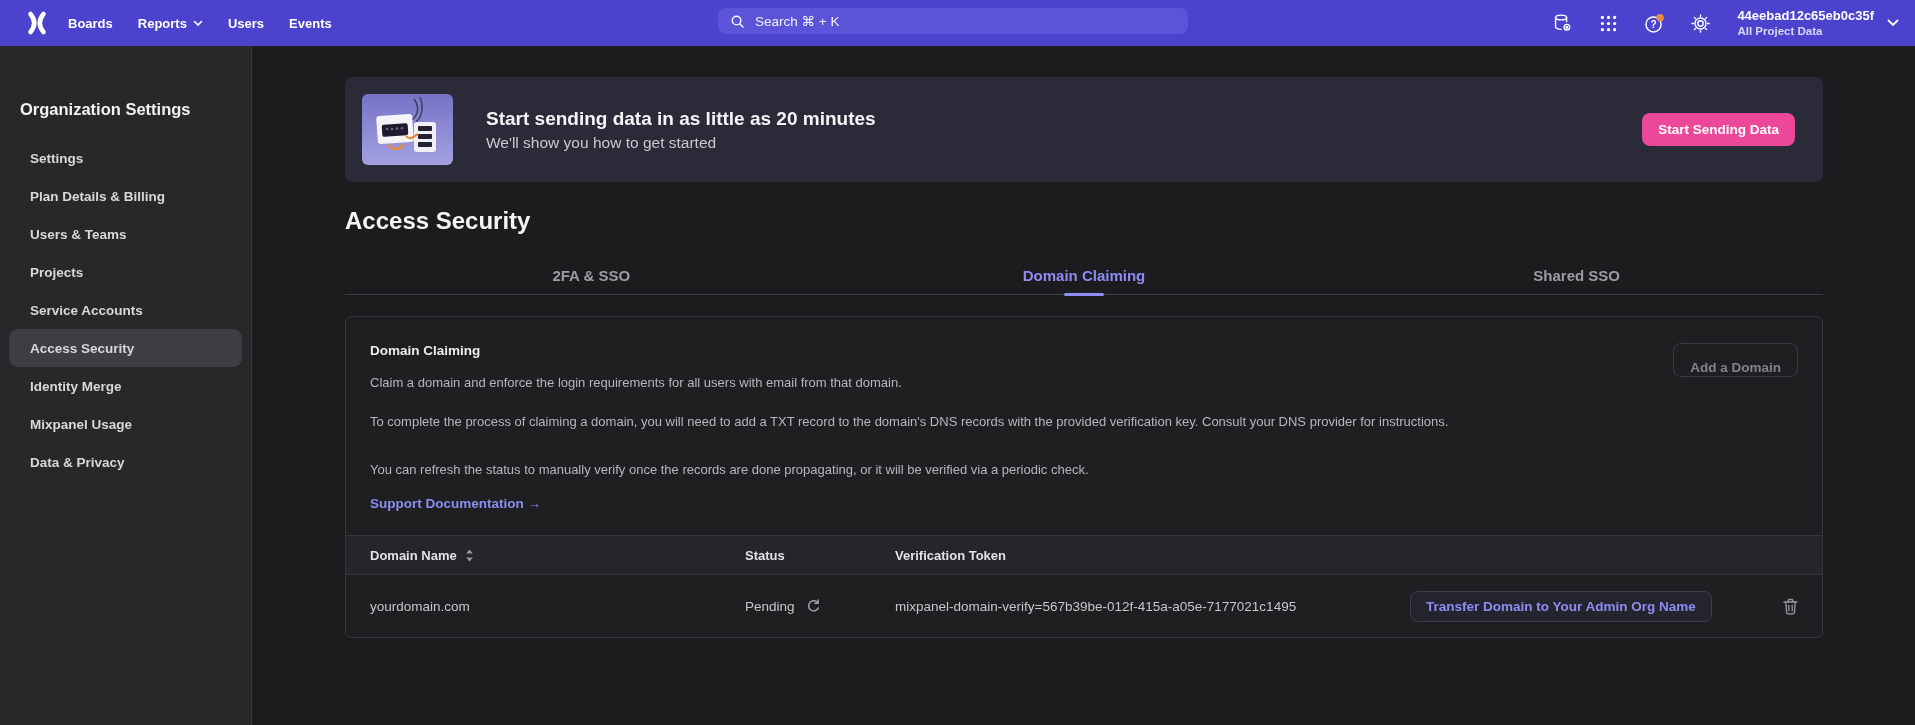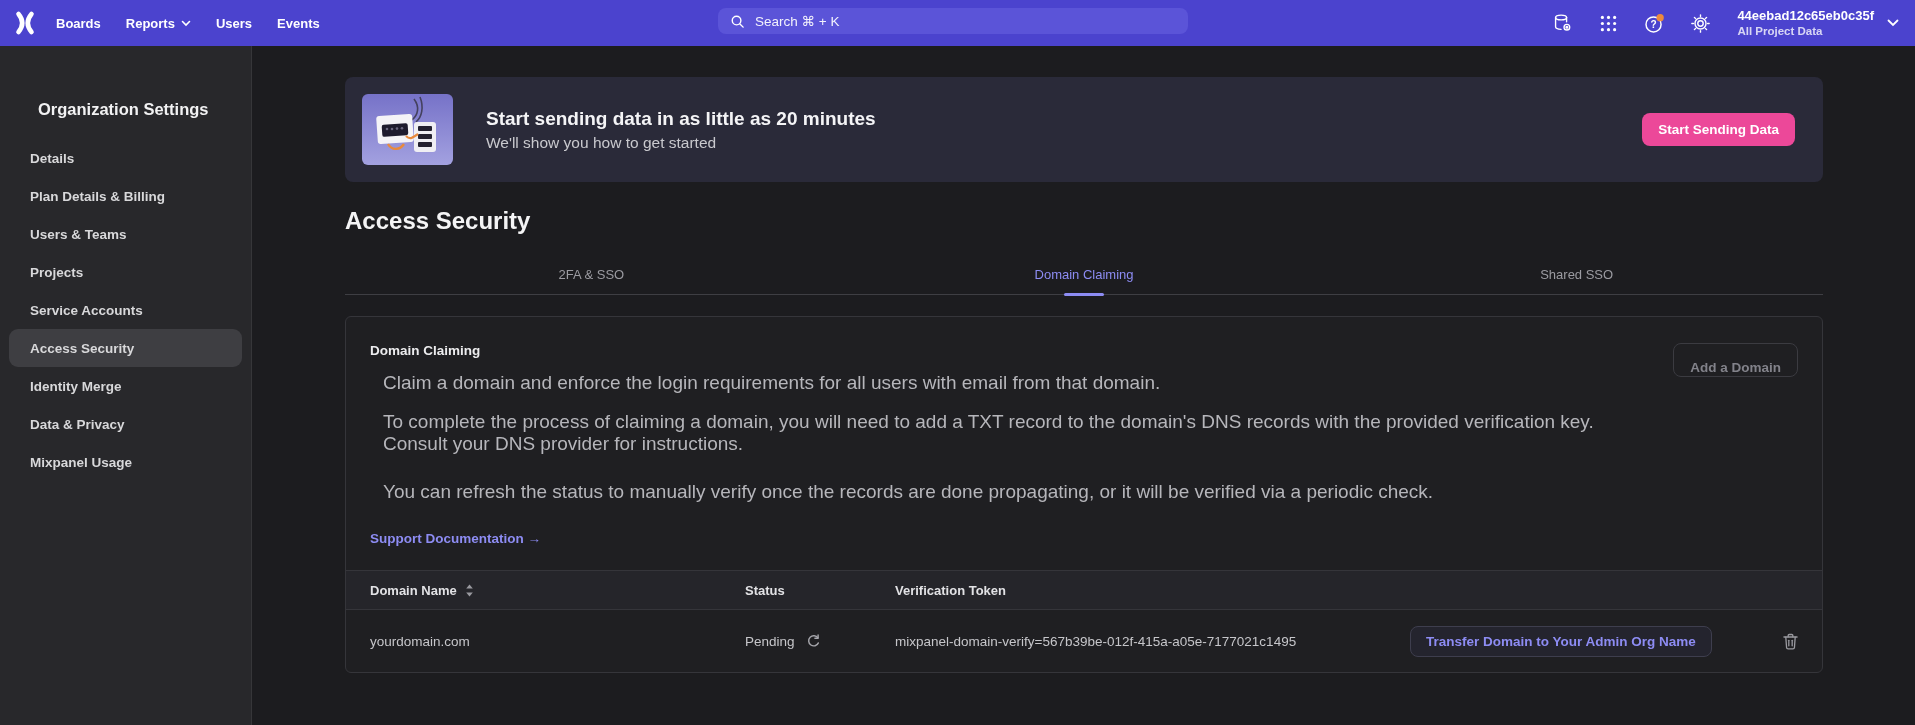--- a/index.html
+++ b/index.html
@@ -6,21 +6,21 @@
   html,body { margin:0; padding:0; overflow:hidden; }
   body {
     width:1915px; height:725px;
     background:#1c1c1f;
     font-family:"Liberation Sans", sans-serif;
     -webkit-font-smoothing:antialiased;
   }
   
   .topnav {
     position:relative; height:46px; background:#4b43ce;
-    display:flex; padding:0 12px;
+    display:flex; padding:0 24px;
   }
   .logo { display:flex; align-items:center; margin-right:18px; }
   .nav-items { display:flex; align-items:center; gap:25px; }
   .nav-item {
     color:#ffffff; font-size:13px; font-weight:600; cursor:pointer;
     display:flex; align-items:center; gap:6px; white-space:nowrap;
   }
   .searchbar {
     position:absolute; left:718px; top:8px; width:470px; height:26px;
     background:#5b54d8; border-radius:8px;
@@ -36,21 +36,21 @@
   .user-text { display:flex; flex-direction:column; line-height:1.25; }
   .user-org { color:#ffffff; font-size:13px; font-weight:700; }
   .user-project { color:rgba(255,255,255,0.78); font-size:11.5px; font-weight:600; }
 
   
   .shell { display:flex; height:679px; }
   .sidebar {
     width:252px; background:#28282b; border-right:1px solid #363639;
     padding-top:54px; flex-shrink:0;
   }
-  .sidebar-title { color:#f2f2f3; font-size:16.5px; font-weight:700; padding-left:38px; margin-bottom:20px; }
+  .sidebar-title { color:#f2f2f3; font-size:16.5px; font-weight:700; padding-left:20px; margin-bottom:20px; }
   .side-list { display:flex; flex-direction:column; }
   .side-item {
     height:38px; margin:0 9px; border-radius:9px; padding-left:21px;
     display:flex; align-items:center;
     color:#d8d8da; font-size:13.5px; font-weight:600; cursor:pointer;
   }
   .side-item.active { background:#3e3e42; }
 
   .main { flex:1; position:relative; }
   .content { margin-left:93px; width:1478px; }
@@ -70,37 +70,37 @@
   .banner-cta {
     margin-left:auto; height:33px; padding:0 16px; border:none; border-radius:8px;
     background:#ec4899; color:#ffffff; font-size:13.5px; font-weight:700;
     font-family:"Liberation Sans", sans-serif; cursor:pointer;
   }
 
   
   .page-title { margin-top:25px; color:#f4f4f5; font-size:24px; font-weight:700; }
   .tabs { margin-top:28px; display:flex; border-bottom:1px solid #3e3e43; height:32px; }
   .tab {
-    flex:1; text-align:center; font-size:13px; font-weight:400;
+    flex:1; text-align:center; font-size:15px; font-weight:700;
     color:#9b9ba1; position:relative; cursor:pointer; padding-top:4px;
   }
   .tab.active { color:#8d8cf3; }
   .tab.active::after {
     content:""; position:absolute; bottom:-2px; left:50%; transform:translateX(-50%);
     width:40px; height:3px; background:#8d8cf3; border-radius:2px;
   }
 
   
   .card {
     margin-top:21px; border:1px solid #35353a; border-radius:6px;
     background:#1f1f22; overflow:hidden;
   }
   .card-body { position:relative; padding:26px 24px 0 24px; }
   .card-title { color:#ececee; font-size:13.5px; font-weight:700; }
-  .card p { margin:13px; color:#b6b6bb; font-size:19px; line-height:22px; }
+  .card p { margin:0; color:#b6b6bb; font-size:13px; line-height:22px; }
   .p1 { margin-top:14px !important; }
   .p2 { margin-top:17px !important; max-width:1270px; }
   .p3 { margin-top:26px !important; }
   .support-link {
     display:inline-block; margin-top:15px; margin-bottom:24px;
     color:#8d8cf3; font-size:13.5px; font-weight:600; text-decoration:none; cursor:pointer;
   }
   .add-domain-btn {
     position:absolute; top:26px; right:24px; height:29px; padding:16px 16px;
     background:transparent; border:1px solid #3b3b41; border-radius:8px;
@@ -214,29 +214,29 @@
         </svg>
     </span>
   </div>
 </div>
 
 <div class="shell">
 
   <div class="sidebar">
     <div class="sidebar-title">Organization Settings</div>
     <div class="side-list">
-      <div class="side-item">Details</div>
+      <div class="side-item">Settings</div>
       <div class="side-item">Plan Details &amp; Billing</div>
       <div class="side-item">Users &amp; Teams</div>
       <div class="side-item">Projects</div>
       <div class="side-item">Service Accounts</div>
       <div class="side-item active">Access Security</div>
       <div class="side-item">Identity Merge</div>
+      <div class="side-item">Mixpanel Usage</div>
       <div class="side-item">Data &amp; Privacy</div>
-      <div class="side-item">Mixpanel Usage</div>
     </div>
   </div>
 
   <div class="main">
     <div class="content">
 
       <div class="banner">
         <div class="banner-illo">
           <svg width="91" height="71" viewBox="0 0 91 71">
             <path d="M52 5 C58 13 56 21 50 26" stroke="#44415e" stroke-width="1.6" fill="none"></path>

